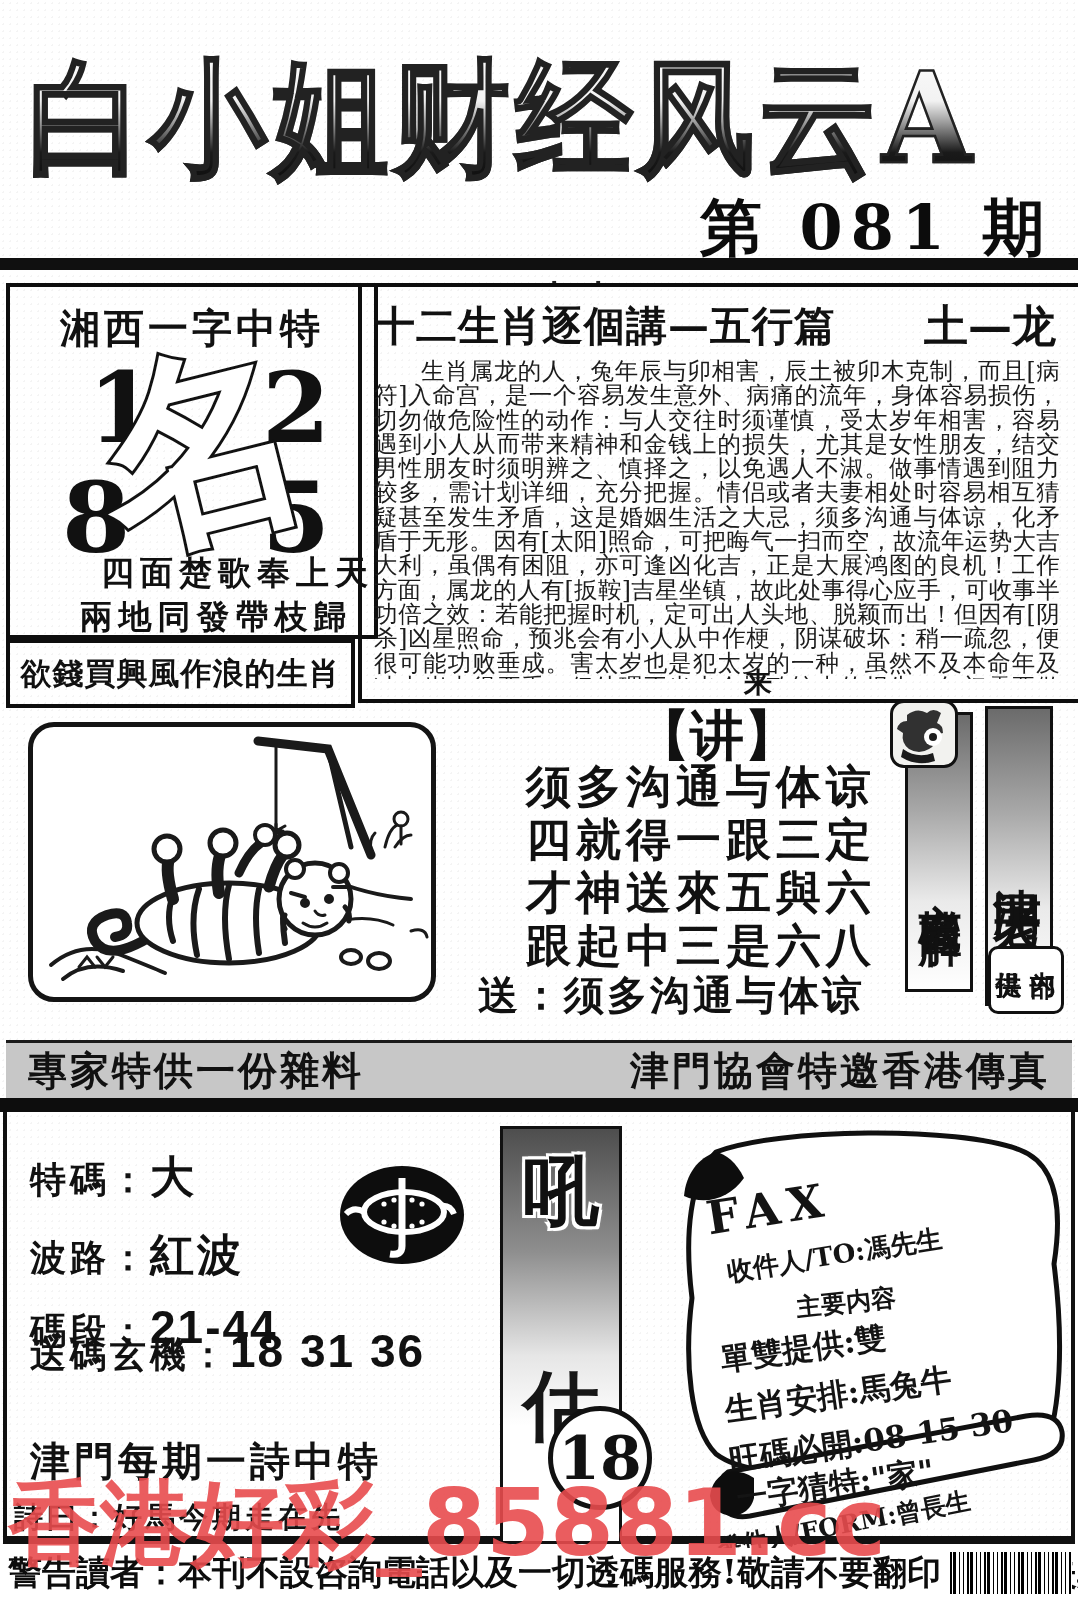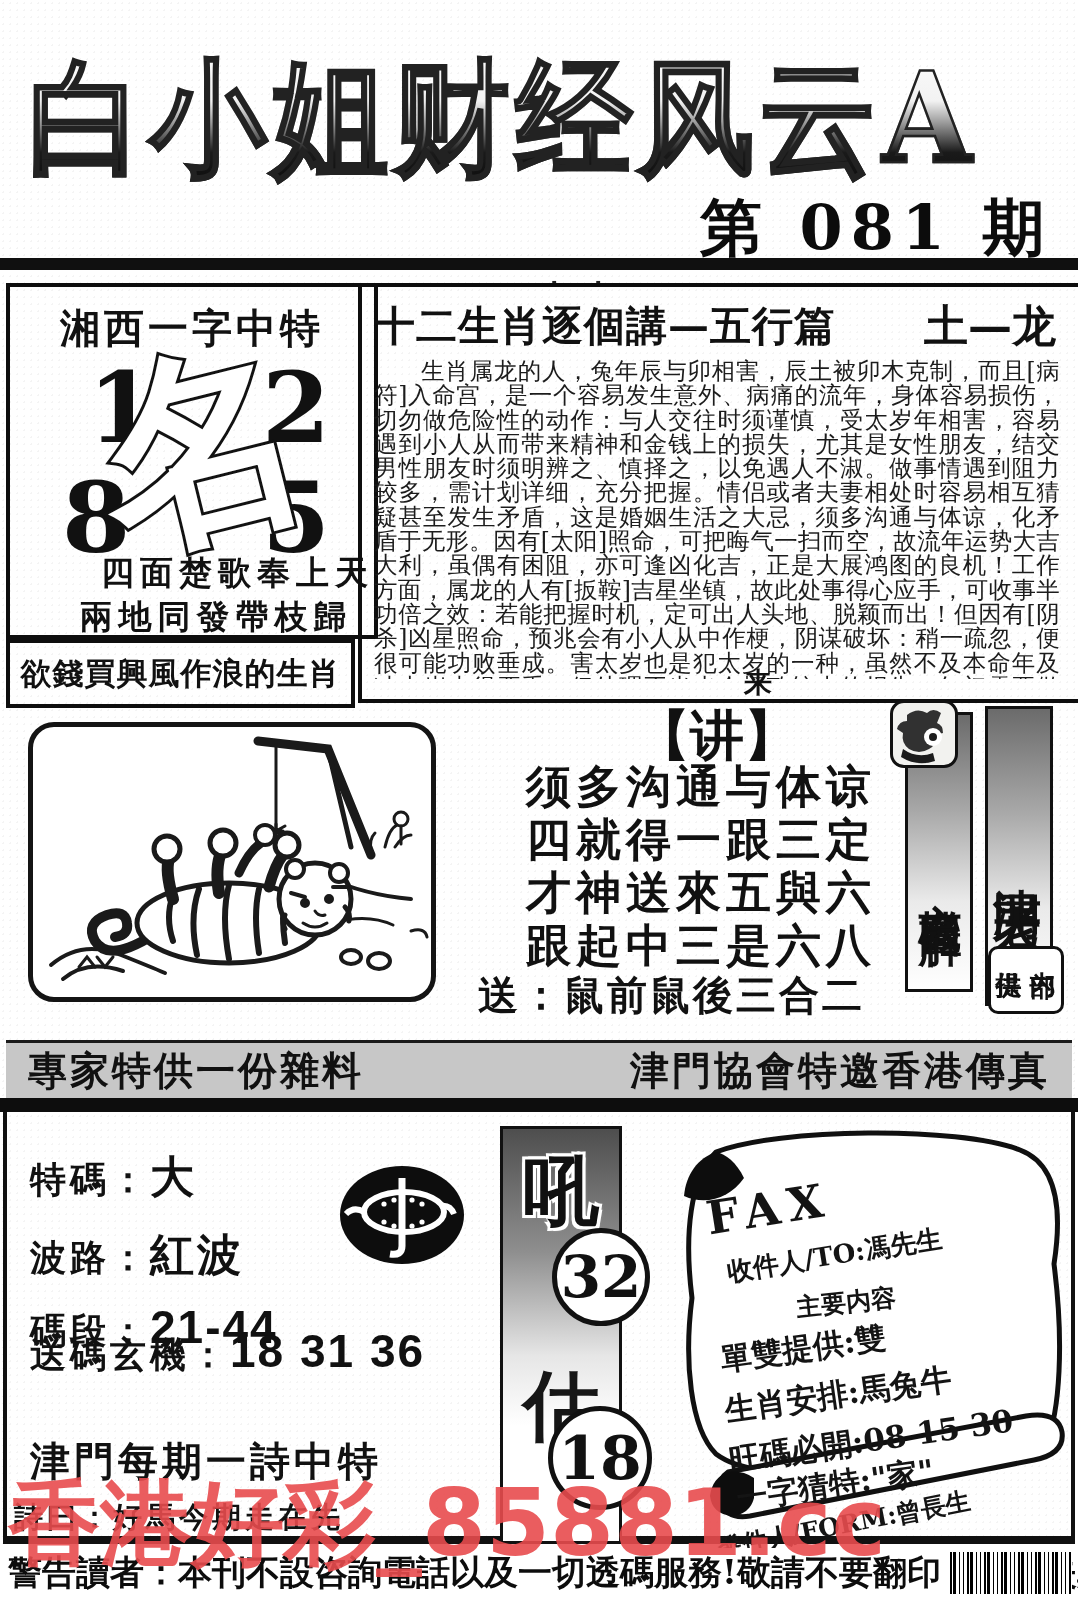--- a/index.html
+++ b/index.html
@@ -195,21 +195,21 @@
     </svg>
   </div>
 
   <div class="abs lecture-head">【讲】</div>
   <div class="abs verses">
     <div>须多沟通与体谅</div>
     <div>四就得一跟三定</div>
     <div>才神送來五與六</div>
     <div>跟起中三是六八</div>
   </div>
-  <div class="abs gift-line">送：鼠前鼠後三合二</div>
+  <div class="abs gift-line">送：须多沟通与体谅</div>
 
   <div class="abs vbanner banner-mystery">玄機圖解</div>
   <div class="abs vbanner banner-elder">津門老人</div>
   <div class="abs stamp">
     <svg width="62" height="62" viewBox="0 0 62 62">
       <g fill="#1c1c1c">
         <path d="M14 12 q10 -8 20 -2 q6 -6 14 0 l-4 10 q6 2 6 10 l-8 2 q2 10 -6 14 q-10 6 -20 0 q-8 -6 -6 -16 l-6 -4 q2 -8 10 -8 Z" opacity="0.9"></path>
         <circle cx="40" cy="34" r="9" fill="#fff"></circle>
         <circle cx="40" cy="34" r="4"></circle>
         <path d="M10 46 q14 10 30 4 l2 8 q-18 6 -34 -4 Z"></path>
@@ -260,21 +260,20 @@
           <circle cx="76" cy="64" r="2.6"></circle>
           <circle cx="86" cy="60" r="2.6"></circle>
       </g>
     </svg>
   </div>
 
   <div class="abs shout-col">
     <div class="shout-char" style="margin-top:12px;">吼</div>
     <div class="shout-char" style="margin-top:112px;color:#161616;text-shadow:none;">估</div>
   </div>
-  <div class="abs circle-num" style="left:552px;top:1228px;width:98px;height:98px;font-size:58px;">32</div>
   <div class="abs circle-num" style="left:548px;top:1406px;width:104px;height:104px;font-size:60px;">18</div>
 
   <div class="abs scroll-wrap">
     <svg width="448" height="424" viewBox="0 0 448 424" style="position:absolute;left:0;top:0;">
       <g stroke="#101010" fill="#fff" stroke-width="5" stroke-linejoin="round">
         <path d="M88 36 C150 12 330 10 392 34 C424 46 436 84 426 148 C436 226 432 296 418 328 L210 352 C160 360 112 356 88 338 C62 312 56 244 64 182 C56 118 62 62 88 36 Z"></path>
         <path d="M100 356 L398 300 Q430 295 434 316 Q437 338 406 344 L122 400 Q98 404 92 384 Q88 364 100 356 Z"></path>
       </g>
       <path d="M88 36 C70 42 58 58 56 80 C78 90 102 82 116 62 C108 46 98 38 88 36 Z" fill="#0d0d0d"></path>
       <path d="M100 356 Q84 362 82 380 Q84 398 104 400 Q122 398 126 382 L126 362 Q114 354 100 356 Z" fill="#0d0d0d"></path>

